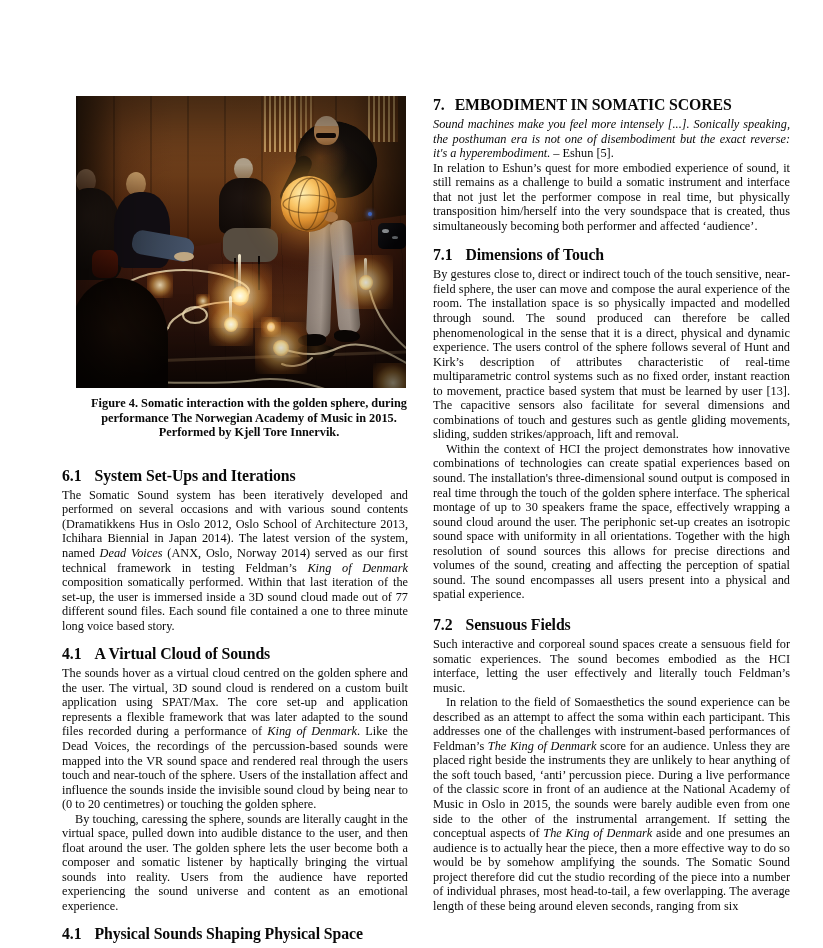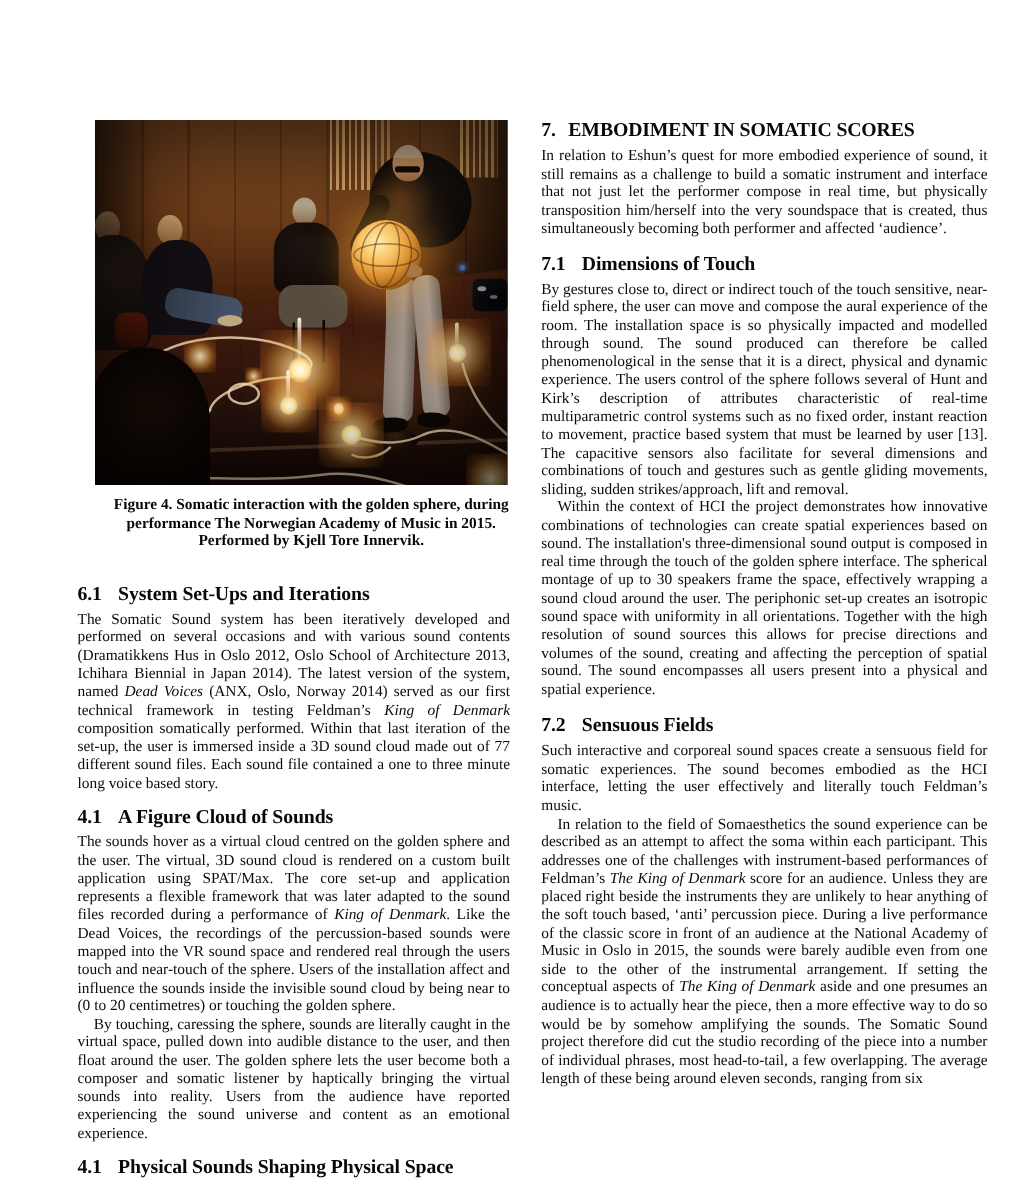--- a/index.html
+++ b/index.html
@@ -171,30 +171,31 @@
         <div class="ph-sil"></div>
         <div style="left:0;top:0;width:330px;height:292px;box-shadow:inset 0 0 60px 22px rgba(0,0,0,.55);"></div>
       </div>
 
       <p class="caption">Figure 4. Somatic interaction with the golden sphere, during performance The Norwegian Academy of Music in 2015. Performed by Kjell Tore Innervik.</p>
     </div>
 
     <h2 class="sec-head mt-61"><span class="hnum">6.1</span><span>System Set-Ups and Iterations</span></h2>
     <p class="body">The Somatic Sound system has been iteratively developed and performed on several occasions and with various sound contents (Dramatikkens Hus in Oslo 2012, Oslo School of Architecture 2013, Ichihara Biennial in Japan 2014). The latest version of the system, named <i>Dead Voices</i> (ANX, Oslo, Norway 2014) served as our first technical framework in testing Feldman’s <i>King of Denmark</i> composition somatically performed. Within that last iteration of the set-up, the user is immersed inside a 3D sound cloud made out of 77 different sound files. Each sound file contained a one to three minute long voice based story.</p>
 
-    <h2 class="sec-head mt-62"><span class="hnum">4.1</span><span>A Figure Cloud of Sounds</span></h2>
+    <h2 class="sec-head mt-62"><span class="hnum">4.1</span><span>A Virtual Cloud of Sounds</span></h2>
     <p class="body">The sounds hover as a virtual cloud centred on the golden sphere and the user. The virtual, 3D sound cloud is rendered on a custom built application using SPAT/Max. The core set-up and application represents a flexible framework that was later adapted to the sound files recorded during a performance of <i>King of Denmark</i>. Like the Dead Voices, the recordings of the percussion-based sounds were mapped into the VR sound space and rendered real through the users touch and near-touch of the sphere. Users of the installation affect and influence the sounds inside the invisible sound cloud by being near to (0 to 20 centimetres) or touching the golden sphere.</p>
     <p class="body indent">By touching, caressing the sphere, sounds are literally caught in the virtual space, pulled down into audible distance to the user, and then float around the user. The golden sphere lets the user become both a composer and somatic listener by haptically bringing the virtual sounds into reality. Users from the audience have reported experiencing the sound universe and content as an emotional experience.</p>
 
     <h2 class="sec-head mt-63"><span class="hnum">4.1</span><span>Physical Sounds Shaping Physical Space</span></h2>
   </div>
 
   <div class="col col-right">
 
     <h2 class="sec-head mb-7"><span class="hnum" style="margin-right:10px;">7.</span><span>EMBODIMENT IN SOMATIC SCORES</span></h2>
+    <p class="quote"><i>Sound machines make you feel more intensely [...]. Sonically speaking, the posthuman era is not one of disembodiment but the exact reverse: it's a hyperembodiment.</i> – Eshun [5].</p>
     <p class="body">In relation to Eshun’s quest for more embodied experience of sound, it still remains as a challenge to build a somatic instrument and interface that not just let the performer compose in real time, but physically transposition him/herself into the very soundspace that is created, thus simultaneously becoming both performer and affected ‘audience’.</p>
 
     <h2 class="sec-head mt-71"><span class="hnum">7.1</span><span>Dimensions of Touch</span></h2>
     <p class="body">By gestures close to, direct or indirect touch of the touch sensitive, near-field sphere, the user can move and compose the aural experience of the room. The installation space is so physically impacted and modelled through sound. The sound produced can therefore be called phenomenological in the sense that it is a direct, physical and dynamic experience. The users control of the sphere follows several of Hunt and Kirk’s description of attributes characteristic of real-time multiparametric control systems such as no fixed order, instant reaction to movement, practice based system that must be learned by user [13]. The capacitive sensors also facilitate for several dimensions and combinations of touch and gestures such as gentle gliding movements, sliding, sudden strikes/approach, lift and removal.</p>
     <p class="body indent">Within the context of HCI the project demonstrates how innovative combinations of technologies can create spatial experiences based on sound. The installation's three-dimensional sound output is composed in real time through the touch of the golden sphere interface. The spherical montage of up to 30 speakers frame the space, effectively wrapping a sound cloud around the user. The periphonic set-up creates an isotropic sound space with uniformity in all orientations. Together with the high resolution of sound sources this allows for precise directions and volumes of the sound, creating and affecting the perception of spatial sound. The sound encompasses all users present into a physical and spatial experience.</p>
 
     <h2 class="sec-head mt-72"><span class="hnum">7.2</span><span>Sensuous Fields</span></h2>
     <p class="body">Such interactive and corporeal sound spaces create a sensuous field for somatic experiences. The sound becomes embodied as the HCI interface, letting the user effectively and literally touch Feldman’s music.</p>
     <p class="body indent">In relation to the field of Somaesthetics the sound experience can be described as an attempt to affect the soma within each participant. This addresses one of the challenges with instrument-based performances of Feldman’s <i>The King of Denmark</i> score for an audience. Unless they are placed right beside the instruments they are unlikely to hear anything of the soft touch based, ‘anti’ percussion piece. During a live performance of the classic score in front of an audience at the National Academy of Music in Oslo in 2015, the sounds were barely audible even from one side to the other of the instrumental arrangement. If setting the conceptual aspects of <i>The King of Denmark</i> aside and one presumes an audience is to actually hear the piece, then a more effective way to do so would be by somehow amplifying the sounds. The Somatic Sound project therefore did cut the studio recording of the piece into a number of individual phrases, most head-to-tail, a few overlapping. The average length of these being around eleven seconds, ranging from six</p>
   </div>

